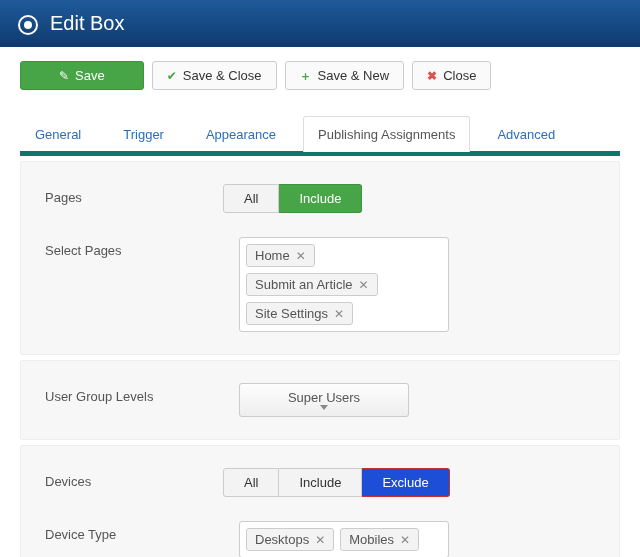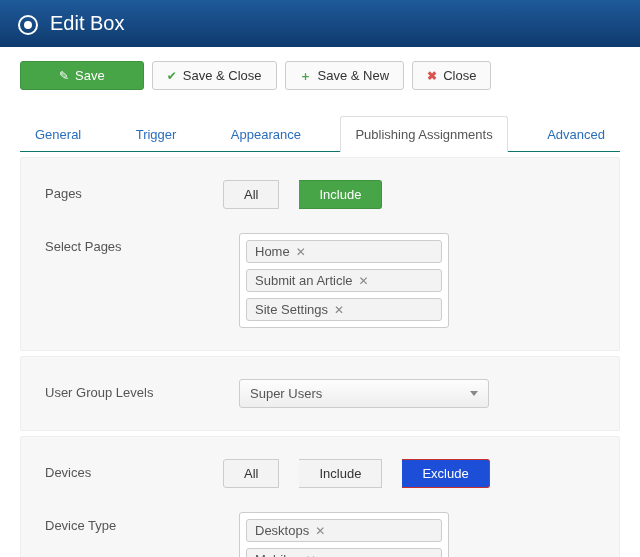--- a/index.html
+++ b/index.html
@@ -39,24 +39,23 @@
   }
   .btn-success {
     background: #47a447; border-color: #3e933e; color: #fff;
     padding: 6px 38px;
   }
   .btn .icon { font-size: 12px; line-height: 1; }
   .icon-check { color: #47a447; }
   .icon-plus { color: #47a447; font-weight: bold; }
   .icon-close-red { color: #d9534f; font-weight: bold; }
   .tabs {
-    display: flex; gap: 4px;
-    border-bottom: 1px solid #0f766e;
+    display: flex; gap: 12px;
+    border-bottom: 5px solid #0f766e;
     margin: 16px 20px 0;
-    justify-content: space-between;
   }
   .tab {
     padding: 10px 14px;
     color: #2a6ebb;
     cursor: pointer;
     border: 1px solid transparent;
     border-bottom: none;
     margin-bottom: -1px;
     border-radius: 3px 3px 0 0;
     font-size: 13px;
@@ -76,51 +75,50 @@
   .row {
     display: flex; align-items: flex-start;
     margin-bottom: 24px;
   }
   .row:last-child { margin-bottom: 0; gap: 16px; }
   .row .label {
     width: 178px; color: #555; font-size: 13px;
     padding-top: 6px;
   }
   .row .control { flex: 1; }
-  .btn-group { display: inline-flex; gap: 20px; }
+  .btn-group { display: inline-flex; }
   .btn-group .seg {
     padding: 6px 20px; border: 1px solid #ccc;
     background: #f3f3f3; color: #333; cursor: pointer;
     font-size: 13px;
   }
   .btn-group .seg + .seg { border-left: none; }
   .btn-group .seg:first-child { border-radius: 3px 0 0 3px; }
   .btn-group .seg:last-child { border-radius: 0 3px 3px 0; }
   .btn-group .seg.green { background: #47a447; border-color: #3e933e; color: #fff; }
   .btn-group .seg.red { background: #1d4ed8; border-color: #c9302c; color: #fff; }
   .tagbox {
     display: inline-flex; flex-wrap: wrap; gap: 6px;
     border: 1px solid #ccc; background: #fff;
     padding: 6px; border-radius: 3px;
     min-width: 210px;
-    flex-direction: column;
   }
   .tag {
     display: inline-flex; align-items: center; gap: 6px;
     border: 1px solid #ccc; border-radius: 3px;
     background: #f3f3f3; padding: 3px 8px;
     font-size: 13px; color: #555;
   }
   .tag .x { color: #888; cursor: pointer; font-size: 12px; }
   .select {
     display: inline-flex; align-items: center; justify-content: space-between;
-    width: 250px; padding: 6px 10px;
+    width: 170px; padding: 6px 10px;
     border: 1px solid #ccc; border-radius: 3px;
     background: linear-gradient(#fdfdfd,#eeeeee);
-    color: #555; cursor: pointer;
+    color: #555; cursor: pointer; flex-direction: column;
   }
   .select .caret {
     width: 0; height: 0;
     border-left: 4px solid transparent;
     border-right: 4px solid transparent;
     border-top: 5px solid #888;
   }
 </style>
 </head>
 <body>

